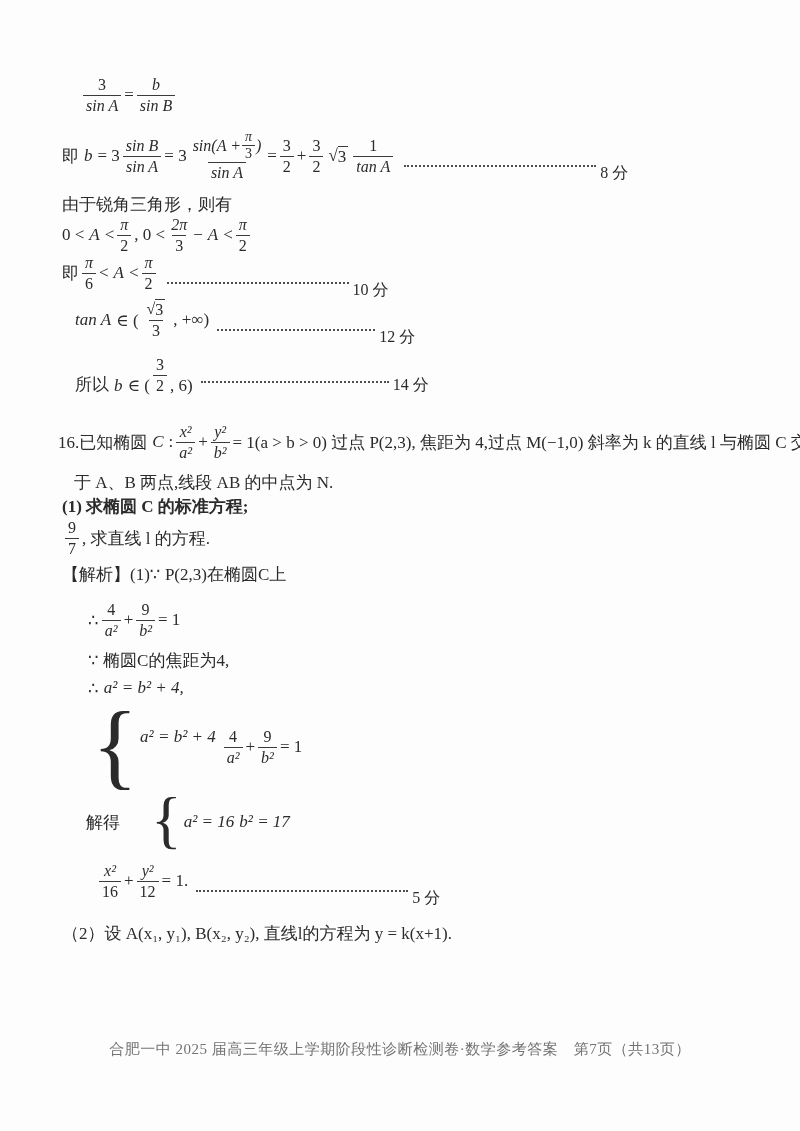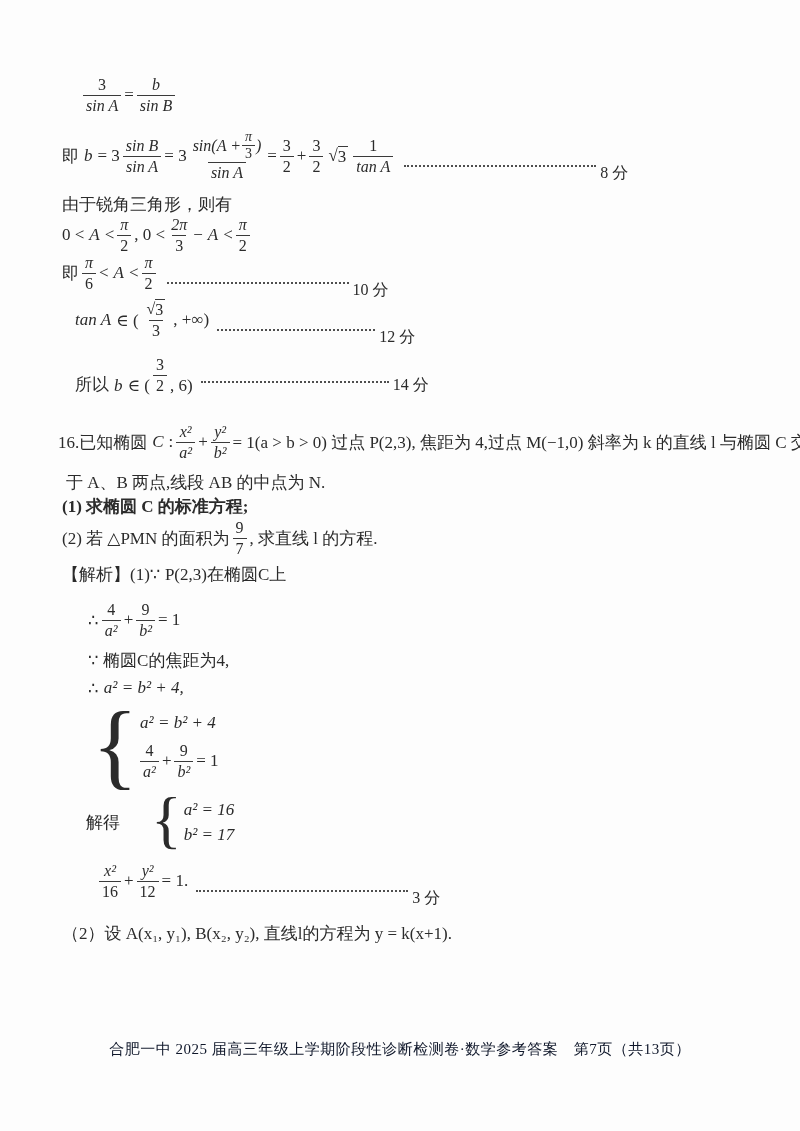--- a/index.html
+++ b/index.html
@@ -18,24 +18,24 @@
   .frac.inner { font-size:14px; margin:0 1px; line-height:1.15; }
   .numgrp { display:inline-flex; align-items:center; }
   .rad { display:inline-flex; align-items:flex-start; margin:0 2px; }
   .rad .rbody { border-top:1px solid #3a3a3a; padding:0 2px 0 0; }
   .dots { display:inline-block; border-bottom:2px dotted #4e4e4e; height:12px; align-self:center; margin:10px 4px 0 8px; }
   .score { font-size:16px;margin-top:35px; }
   .sys { display:inline-flex; align-items:center; }
   .brace { font-family:"Liberation Serif",serif; font-weight:400; display:inline-block; }
   .brace.b1 { font-size:96px; line-height:80px; height:84px; }
   .brace.b2 { font-size:64px; line-height:52px; height:56px; }
-  .sys-rows { display:flex; flex-direction:column; align-items:flex-start; margin-left:2px;justify-content:flex-end; }
+  .sys-rows { display:flex; align-items:flex-start; margin-left:2px;justify-content:flex-end; }
   .sys-rows.gap1 { gap:8px; }
   .sys-rows.gap2 { gap:5px; }
-  .footer { position:absolute; left:0; width:100%; text-align:center; font-size:15px; color:#0f172a; letter-spacing:0.5px; }
+  .footer { position:absolute; left:0; width:100%; text-align:center; font-size:15px; color:#737373; letter-spacing:0.5px; }
   .sp-l { margin-left:5px; }
 </style>
 </head>
 <body>
 
 <div class="page">
 
   <div class="line" style="left:80px; top:72px; height:46px;">
     <span class="frac">
       <span class="num">3</span>
@@ -172,30 +172,29 @@
       <span class="den mi">a²</span>
     </span>
     <span>+</span>
     <span class="frac">
       <span class="num mi">y²</span>
       <span class="den mi">b²</span>
     </span>
     <span>= 1(a &gt; b &gt; 0) 过点 P(2,3), 焦距为 4,过点 M(−1,0) 斜率为 k 的直线 l 与椭圆 C 交</span>
   </div>
 
-  <div class="line" style="left:66px; top:470px; height:24px;">
+  <div class="line" style="left:74px; top:470px; height:24px;">
     <span>于 A、B 两点,线段 AB 的中点为 N.</span>
   </div>
 
   <div class="line" style="left:62px; top:494px; height:24px;font-weight:bold;">
     <span>(1)  求椭圆 C 的标准方程;</span>
   </div>
 
   <div class="line" style="left:62px; top:516px; height:44px;">
-    <span>(2)  若 △PMN 的面积为</span>
     <span class="frac">
       <span class="num">9</span>
       <span class="den">7</span>
     </span>
     <span>, 求直线 l 的方程.</span>
   </div>
 
   <div class="line" style="left:62px; top:562px; height:24px;">
     <span>【解析】(1)∵ P(2,3)在椭圆C上</span>
   </div>
@@ -260,21 +259,21 @@
       <span class="num mi">x²</span>
       <span class="den">16</span>
     </span>
     <span>+</span>
     <span class="frac">
       <span class="num mi">y²</span>
       <span class="den">12</span>
     </span>
     <span>= 1.</span>
     <span class="dots" style="width:212px;"></span>
-    <span class="score">3 分</span>
+    <span class="score">5 分</span>
   </div>
 
   <div class="line" style="left:62px; top:920px; height:26px;">
     <span>（2）设 A(x₁, y₁), B(x₂, y₂), 直线l的方程为 y = k(x+1).</span>
   </div>
 
   <div class="footer" style="top:1040px;">
     <span>合肥一中 2025 届高三年级上学期阶段性诊断检测卷·数学参考答案　第7页（共13页）</span>
   </div>
 

